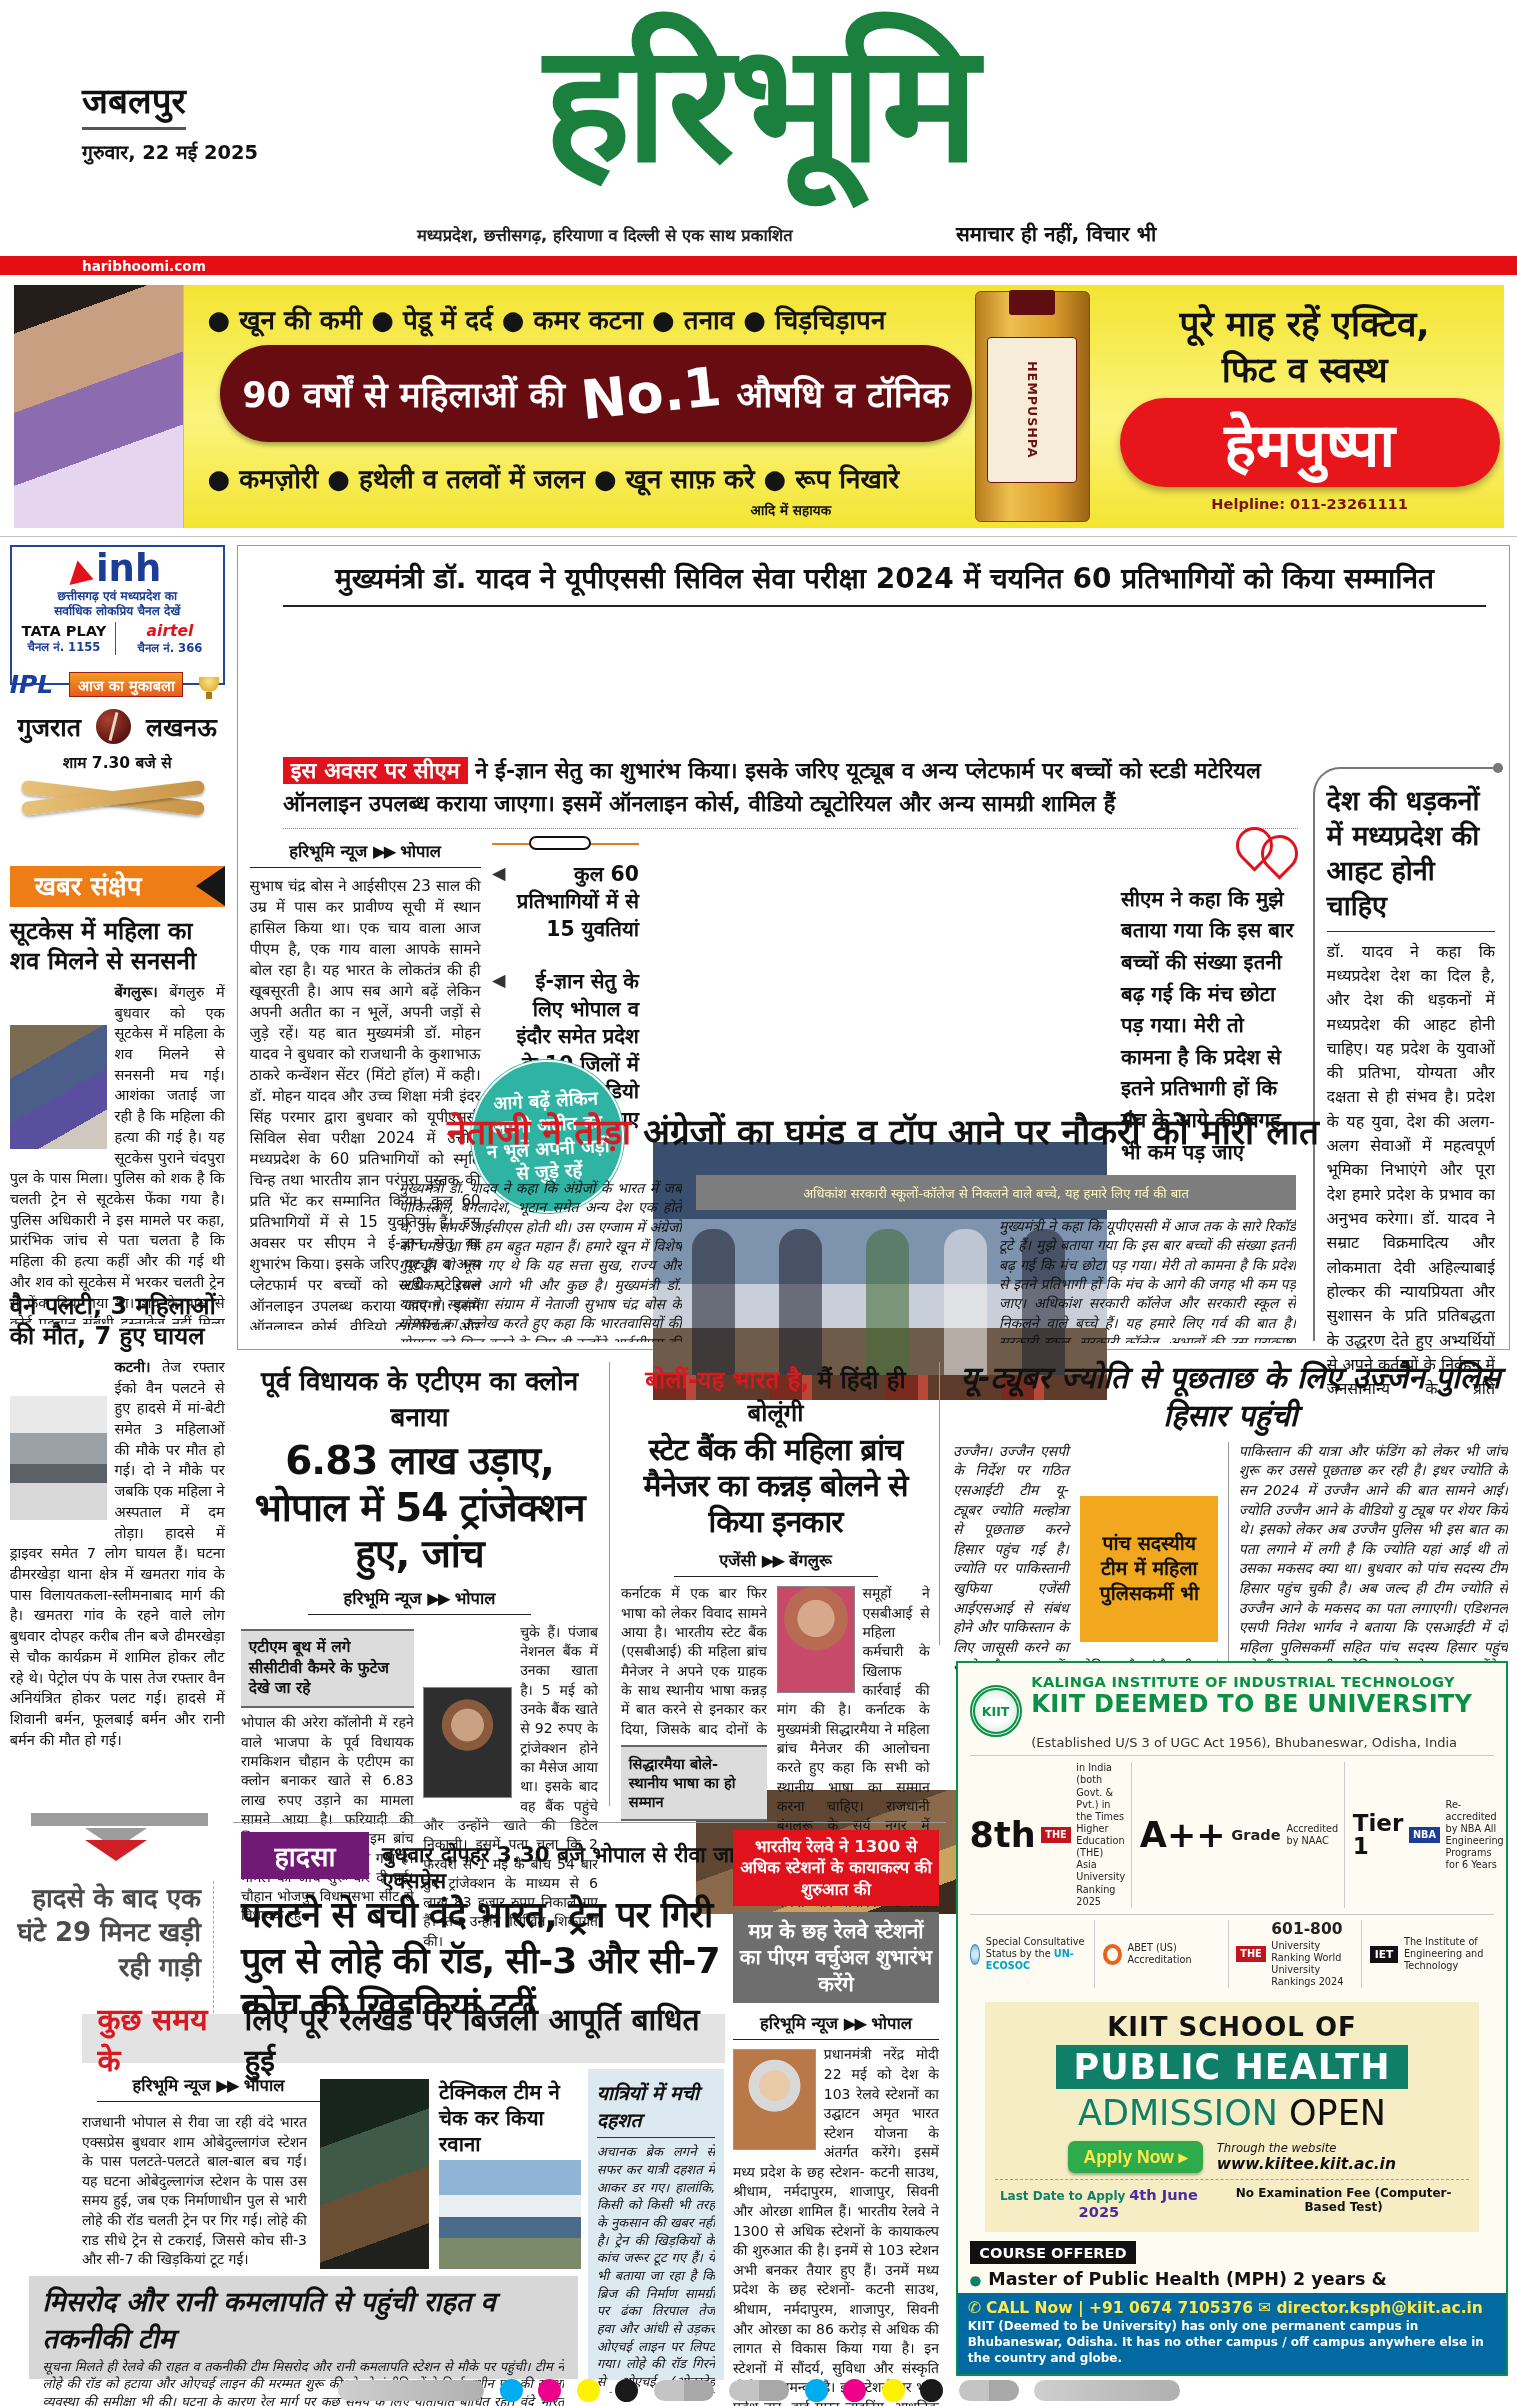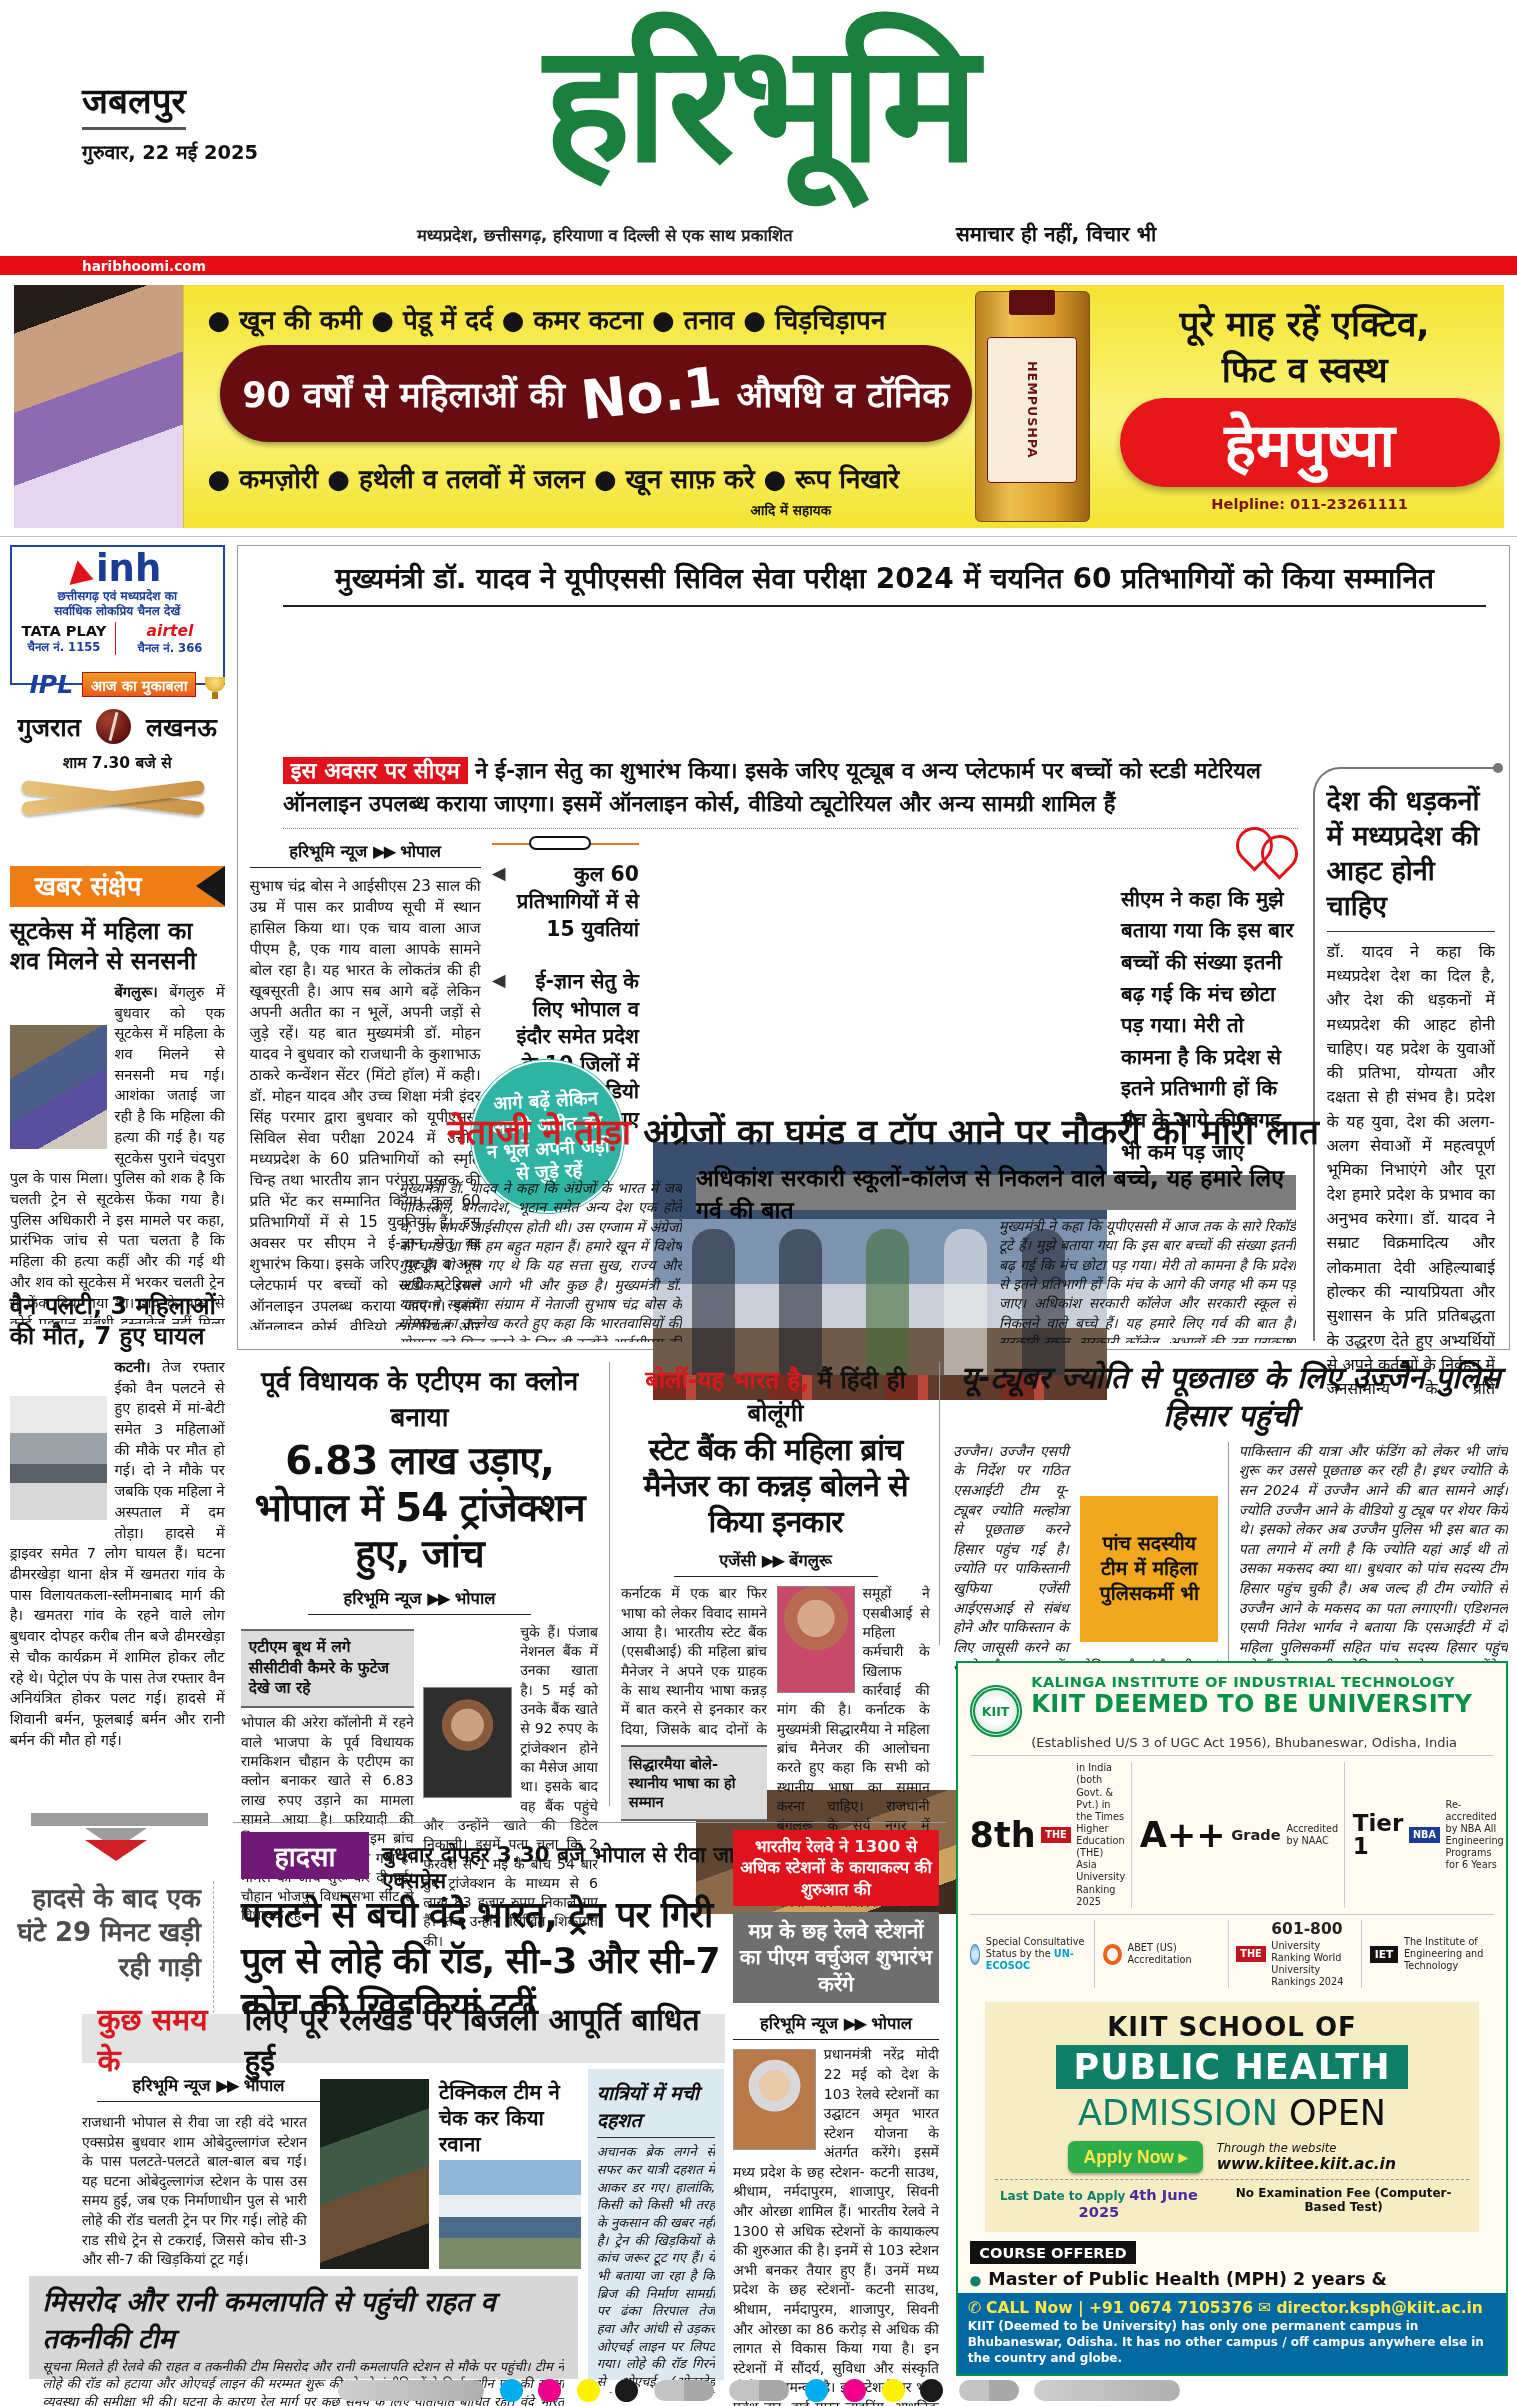--- a/index.html
+++ b/index.html
@@ -37,21 +37,21 @@
   .inhbox{border:2.9px solid #23459e;text-align:center;padding-top:2.9px}
   .inhlogo{font-size:37px;font-weight:900;color:#1c3d96;line-height:1;display:inline-block}
   .inhtri{display:inline-block;width:0;height:0;border-top:13.6px solid transparent;border-bottom:13.6px solid transparent;border-left:21.3px solid #e0121b;transform:rotate(18deg);margin-right:1.9px;vertical-align:middle}
   .inhline{font-size:12px;font-weight:800;color:#1c3d96;line-height:1.25}
   .chrow{display:flex;justify-content:space-around;margin-top:2.9px}
   .chcell{width:49%}
   .chcell:first-child{border-right:1.9px solid #e0121b}
   .tata{font-size:14.6px;font-weight:900;color:#111}
   .airtel{font-size:15.5px;font-weight:900;color:#e0121b;font-style:italic}
   .chnum{font-size:11.6px;font-weight:800;color:#1c3d96}
-  .iplrow1{display:flex;align-items:center;justify-content:flex-end;gap:9px}
+  .iplrow1{display:flex;align-items:center;justify-content:flex-start;gap:16px}
   .ipllg{font-size:25px;font-weight:900;font-style:italic;color:#1b3f9e}
   .ipllabel{background:linear-gradient(180deg,#f29c22,#e85a1c);border:1.9px solid #9e1d12;color:#fff;font-size:14.6px;font-weight:800;padding:1.9px 7.8px}
   .trophy{width:19.4px;height:15.5px;background:radial-gradient(circle at 50% 30%,#ffe08a,#d4a017);border-radius:0 0 9.7px 9.7px;position:relative}
   .trophy:after{content:"";position:absolute;left:6.8px;bottom:-6.8px;width:5.8px;height:6.8px;background:#a87a10}
   .iplteams{display:flex;align-items:center;justify-content:space-between;padding:0 7.8px;margin-top:9.7px}
   .team{font-size:25px;font-weight:900}
   .ball{width:35px;height:35px;border-radius:50%;background:radial-gradient(circle at 35% 30%,#a8432e,#5d1410 70%);position:relative}
   .ball:after{content:"";position:absolute;left:15.5px;top:2.9px;width:2.9px;height:29px;background:#e8d8c8;transform:rotate(14deg)}
   .ipltime{font-size:15.5px;font-weight:800;margin-top:7.8px}
   .bats{position:relative;height:39px;margin-top:5.8px}
@@ -89,21 +89,21 @@
   .qicon i+i{left:25px;top:7.8px}
   .quotetx{font-size:20.4px;font-weight:800;line-height:1.55}
   .rightcol{border-top:2.4px solid #777;border-left:2.4px solid #777;border-top-left-radius:27px;padding:13.6px 3.9px 0 11.6px}
   .rightcol:before{content:"";position:absolute;right:-3.9px;top:-5.8px;width:9.7px;height:9.7px;border-radius:50%;background:#777}
   .rch{font-size:27px;font-weight:900;line-height:1.3;border-bottom:1.9px solid #333;padding-bottom:7.8px;margin-bottom:7.8px}
   .rcb{font-size:16px;line-height:1.52}
   .gcircle{background:#2fb3a3;border-radius:50%;color:#fff;font-weight:800;font-size:18.4px;line-height:1.3;display:flex;align-items:center;justify-content:center;text-align:center;padding:11.6px;transform:rotate(-3deg);border:2.9px solid #fff;box-shadow:0 0 0 1px #2fb3a3}
   .neth{font-size:35px;font-weight:900;text-align:center;line-height:1.2}
   .neth .r{color:#d81920}
   .netbody{font-size:14px;font-style:italic;line-height:1.38}
-  .netgray{background:#7d7d7d;color:#000000;font-size:23px;font-weight:700;display:flex;align-items:center;justify-content:center}
+  .netgray{background:#7d7d7d;color:#fef9c3;font-size:13px;font-weight:400;display:flex;align-items:center;justify-content:center}
   .netphoto{background:linear-gradient(160deg,#5e4632 0 40%,#8a6a4a 40% 65%,#caa35e 65% 80%,#3c2c20 80%);position:relative}
   .netphoto:after{content:"";position:absolute;left:46%;bottom:19.4px;width:21.3px;height:39px;background:radial-gradient(circle at 50% 20%,#ffd76a 0 30%,#b8860b 70%);border-radius:50% 50% 7.8px 7.8px}
   
   .mkick{font-size:26px;font-weight:800;text-align:center}
   .mhead{font-size:39px;font-weight:900;text-align:center;line-height:1.2;letter-spacing:-1px;margin-top:3.9px}
   .mcols{display:flex;gap:9.7px;margin-top:7.8px}
   .mtext{font-size:14px;line-height:1.38}
   .infob{background:#dcdcdc;border-top:2.9px solid #666;border-bottom:2.9px solid #666;padding:6.8px 7.8px;font-size:15.5px;font-weight:800;line-height:1.32;margin:5.8px 0}
   .atmimg{float:left;width:89px;height:111px;margin:64px 7.8px 3.9px 0;border:1px solid #888;
      background:radial-gradient(circle at 50% 34%,#caa183 0 19%,#8a5a3c 20% 30%,#2e2e2e 31%)}

